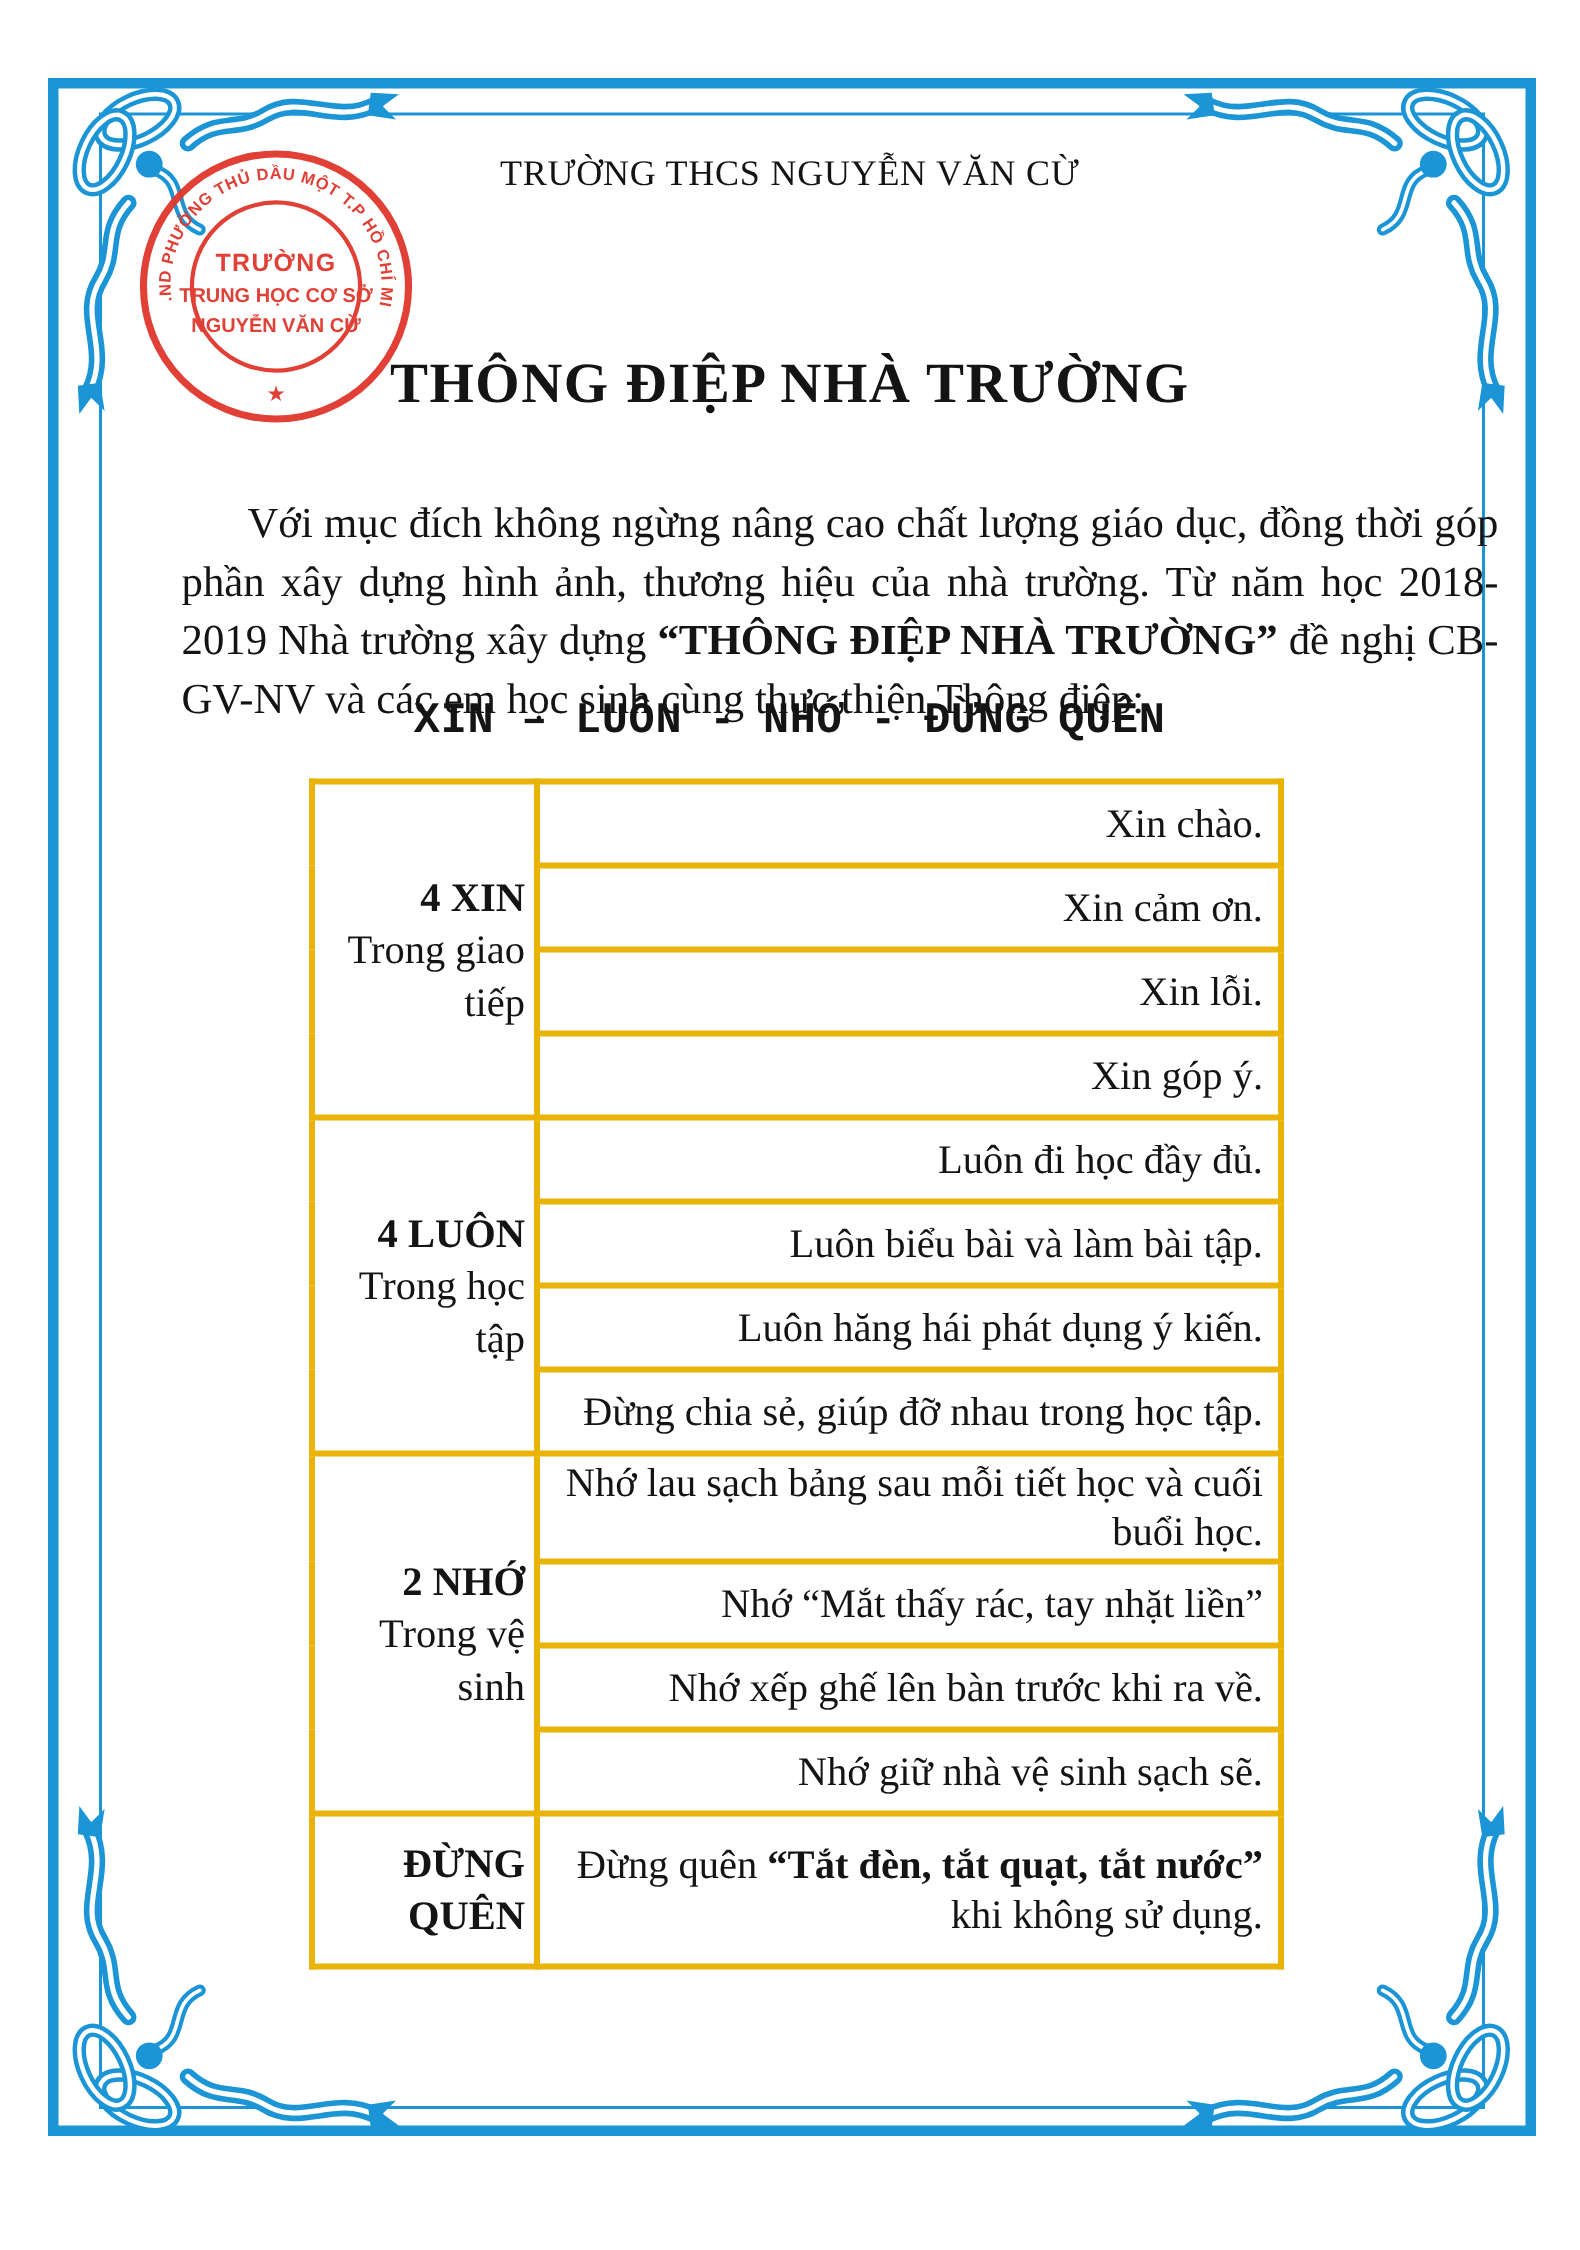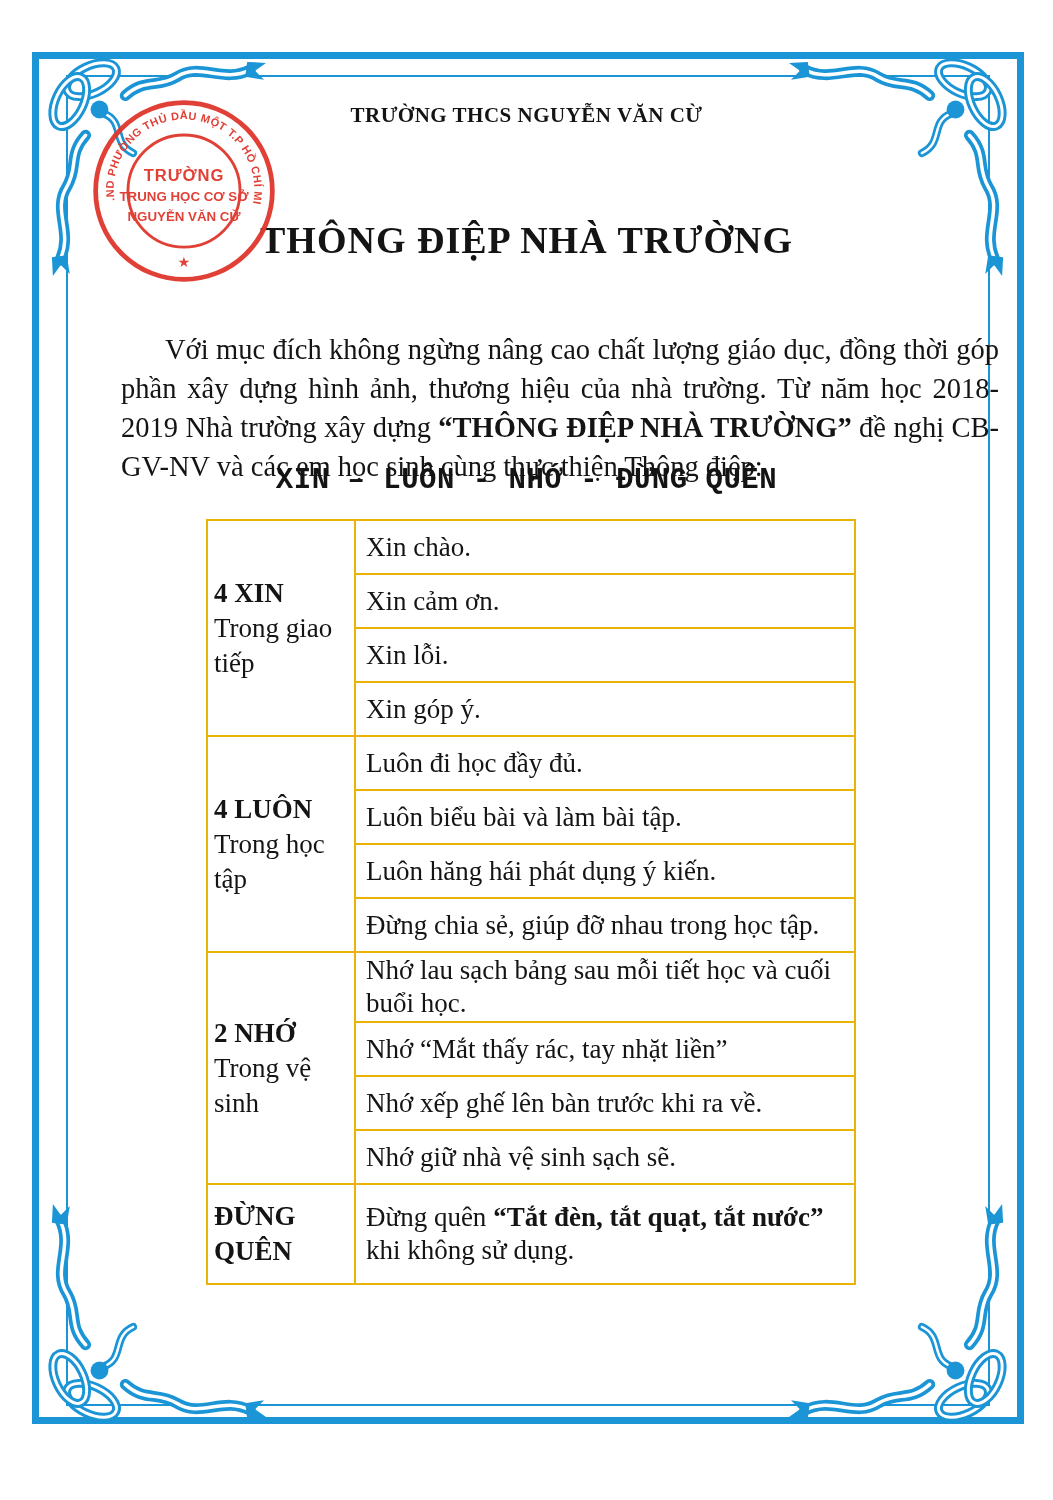--- a/index.html
+++ b/index.html
@@ -27,40 +27,40 @@
     position:absolute;left:89px;top:96px;width:190px;height:190px;z-index:6;opacity:.96;
   }
   .stamp text{fill:#df392e;font-family:"Liberation Sans","DejaVu Sans",sans-serif;font-weight:bold;}
   .stamp .ring-text{font-size:11.6px;letter-spacing:.5px;}
   .stamp .star-glyph{font-size:15px;}
   .stamp .c1{font-size:17.5px;letter-spacing:1px;}
   .stamp .c2{font-size:14px;}
   
   .org-header{position:absolute;top:98px;left:0;width:100%;text-align:center;z-index:4;}
   .org-line1{font-size:27px;letter-spacing:.5px;}
-  .org-line2{font-size:21px;font-weight:bold;margin-top:5px;letter-spacing:.5px;}
+  .org-line2{font-size:24px;font-weight:normal;margin-top:5px;letter-spacing:.5px;}
   .doc-title{
-    position:absolute;top:218px;left:0;width:100%;text-align:center;
+    position:absolute;top:234px;left:0;width:100%;text-align:center;
     font-size:38px;font-weight:bold;letter-spacing:1px;z-index:4;
   }
   .intro{
     position:absolute;left:88px;top:301px;width:878px;
     font-size:28.5px;line-height:39px;text-align:justify;text-indent:44px;z-index:4;margin-left:33px;
   }
   .slogan{
     position:absolute;top:464px;left:0;width:100%;text-align:center;
     font-size:29px;font-weight:bold;letter-spacing:.5px;z-index:4;font-family:Liberation Mono, monospace;
   }
   
   .msg-table{
     position:absolute;left:206px;top:519px;width:650px;
     border-collapse:collapse;font-size:27px;z-index:4;table-layout:fixed;
   }
   .msg-table td{
-    border:2px solid #eab308;text-align:left;vertical-align:middle;
+    border:4px solid #eab308;text-align:right;vertical-align:middle;
     padding:1px 10px;
     font-family:Liberation Serif, serif;
   }
   .label-cell{width:134px;line-height:35px;padding:14px 6px !important;}
   .lbl-bold{font-weight:bold;display:block;}
   .item-cell{height:50px;line-height:33px;}
   .final-cell{height:84px;margin-left:36px;}
 </style>
 </head>
 <body>

